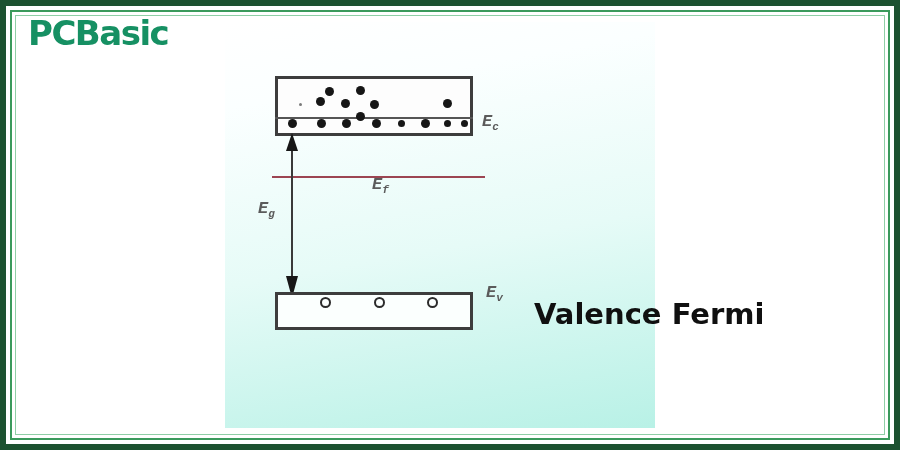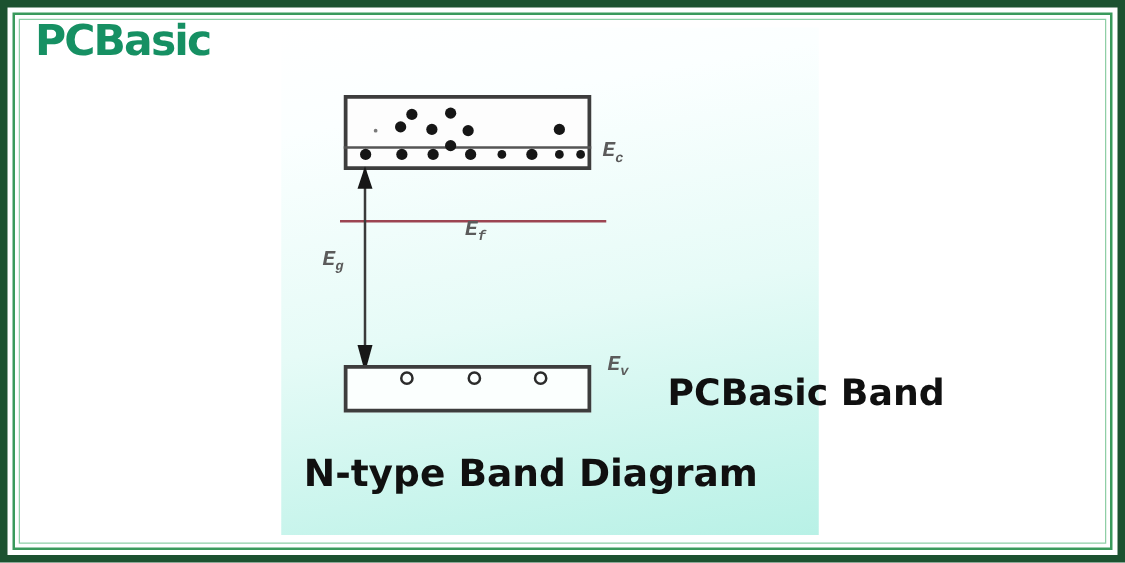--- a/index.html
+++ b/index.html
@@ -217,17 +217,16 @@
   </div>
 
   <div class="vb-box"></div>
   <span class="hole" style="left:320px;top:297px;"></span>
   <span class="hole" style="left:374px;top:297px;"></span>
   <span class="hole" style="left:427px;top:297px;"></span>
   <div class="mlabel" id="lbl-ev">
     <span>E</span><sub>v</sub>
   </div>
 
-  <div class="callout" id="cap-valence">PCBasic Band</div>
-
-  <div class="callout" id="cap-title">N-type Band Diagram</div>
+  <div class="callout" id="cap-valence">Valence Fermi</div>
+
 
 </div>
 
 </body></html>

